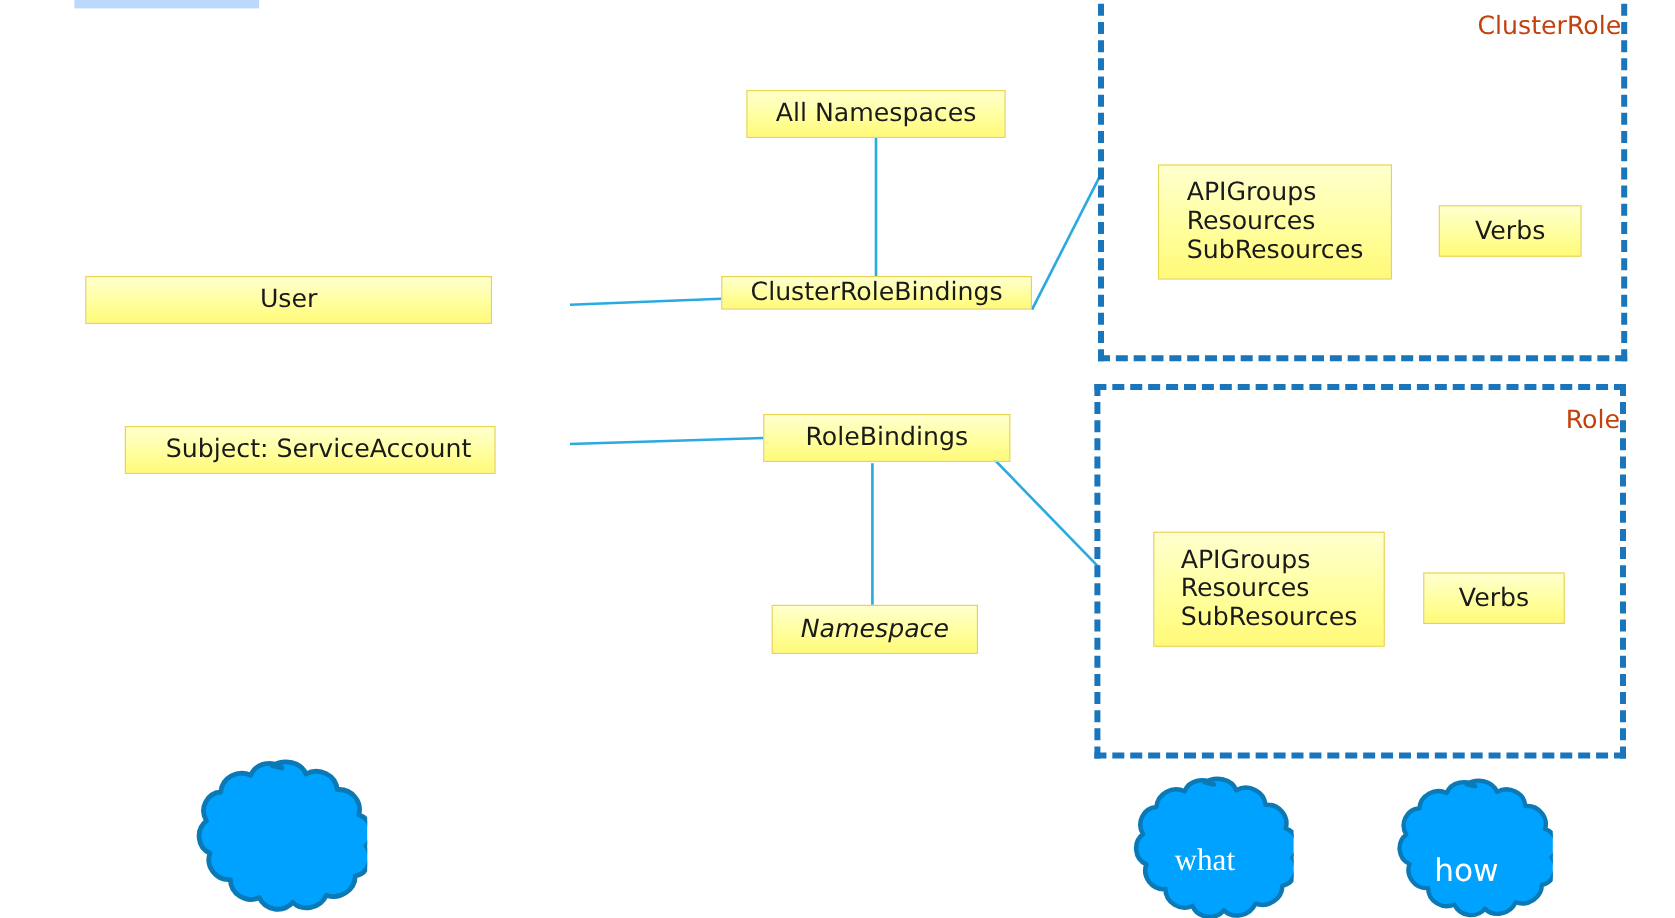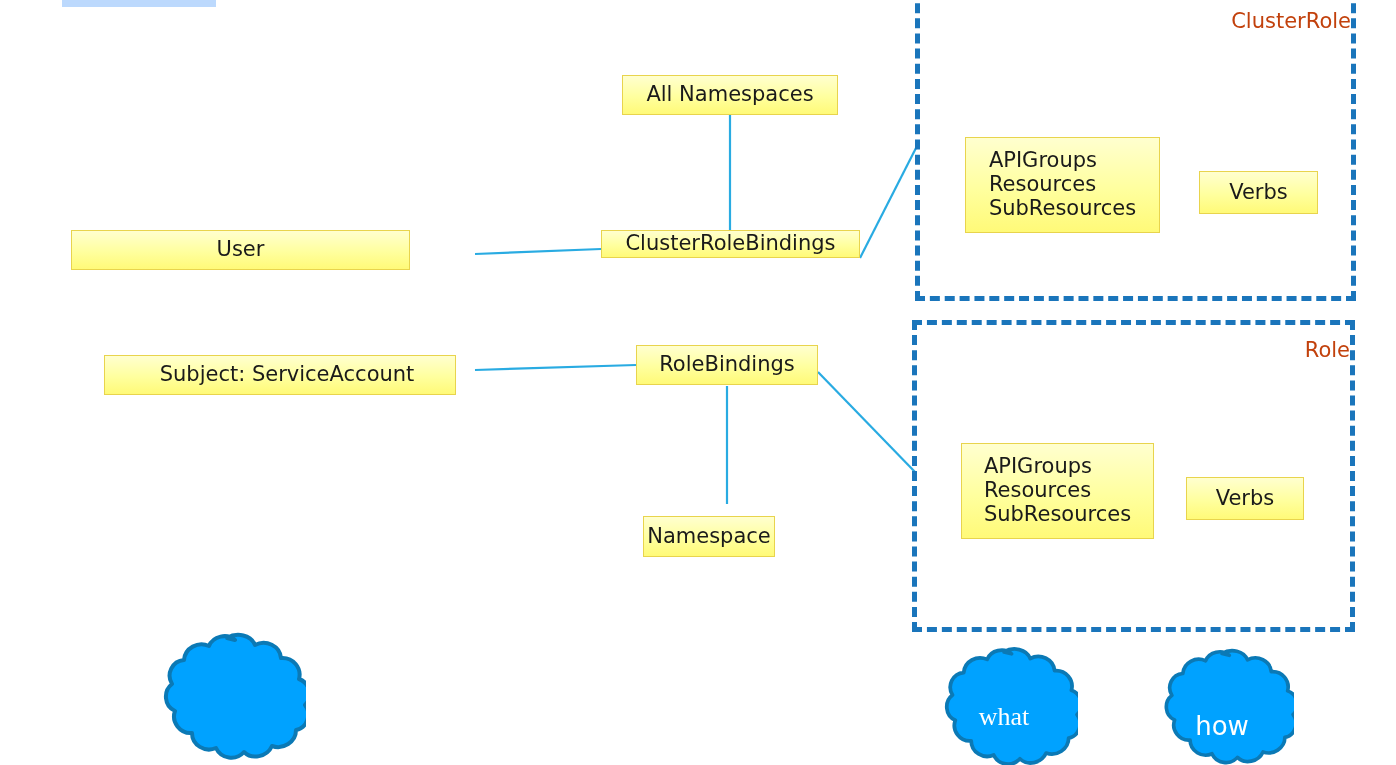--- a/index.html
+++ b/index.html
@@ -104,26 +104,26 @@
 
       <line x1="860" y1="258" x2="917" y2="146"></line>
 
       <line x1="727" y1="386" x2="727" y2="504"></line>
 
       <line x1="818" y1="372" x2="916" y2="473"></line>
     </g>
   </svg>
 
   <div class="node" style="left:71px; top:230px; width:339px; height:40px;">User</div>
-  <div class="node" style="left:104px; top:355px; width:352px; height:40px;padding-left:14px;">Subject: ServiceAccount</div>
+  <div class="node" style="left:104px; top:355px; width:309px; height:40px;padding-left:14px;">Subject: ServiceAccount</div>
 
   <div class="node" style="left:622px; top:75px; width:216px; height:40px;">All Namespaces</div>
   <div class="node" style="left:601px; top:230px; width:259px; height:28px;">ClusterRoleBindings</div>
-  <div class="node" style="left:636px; top:345px; width:182px; height:40px;">RoleBindings</div>
-  <div class="node" style="left:643px; top:516px; width:132px; height:41px;">Namespace</div>
+  <div class="node" style="left:636px; top:345px; width:206px; height:40px;">RoleBindings</div>
+  <div class="node" style="left:643px; top:504px; width:172px; height:41px;font-style:italic;">Namespace</div>
 
   <div class="group-box" style="left:915px; top:-12px; width:441px; height:313px;">
     <div class="group-title" style="top:16px;">ClusterRole</div>
   </div>
   <div class="node" style="left:965px; top:137px; width:195px; height:96px;">APIGroups
 Resources
 SubResources</div>
   <div class="node" style="left:1199px; top:171px; width:119px; height:43px;">Verbs</div>
 
   <div class="group-box" style="left:912px; top:320px; width:443px; height:312px;">

